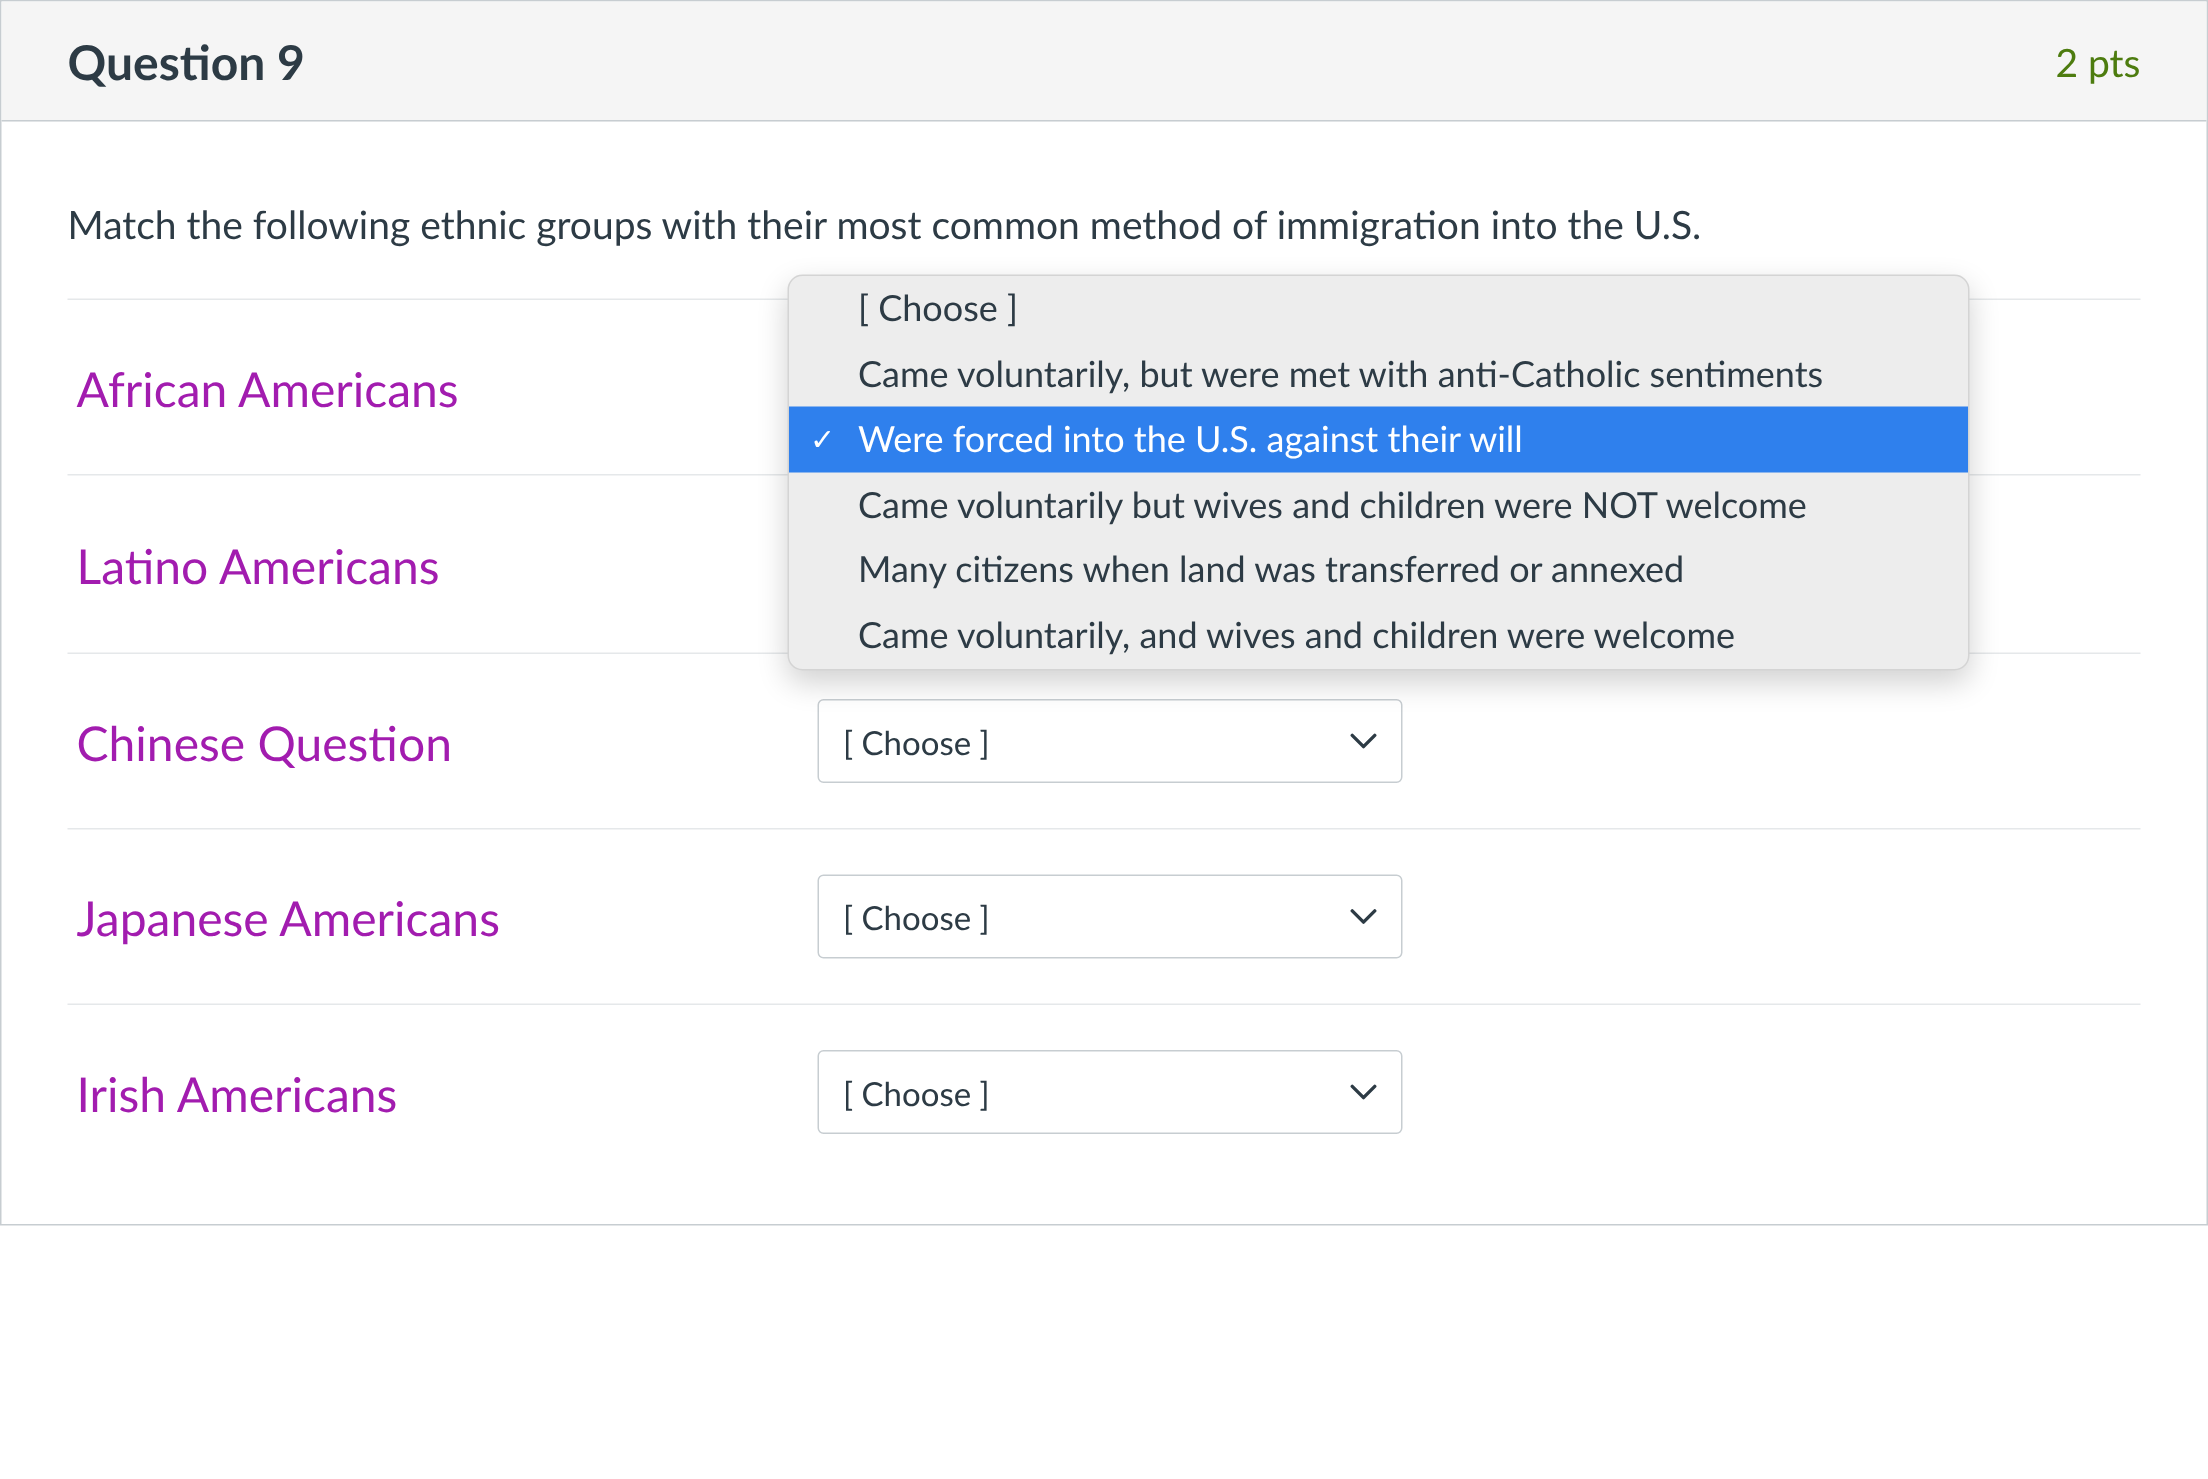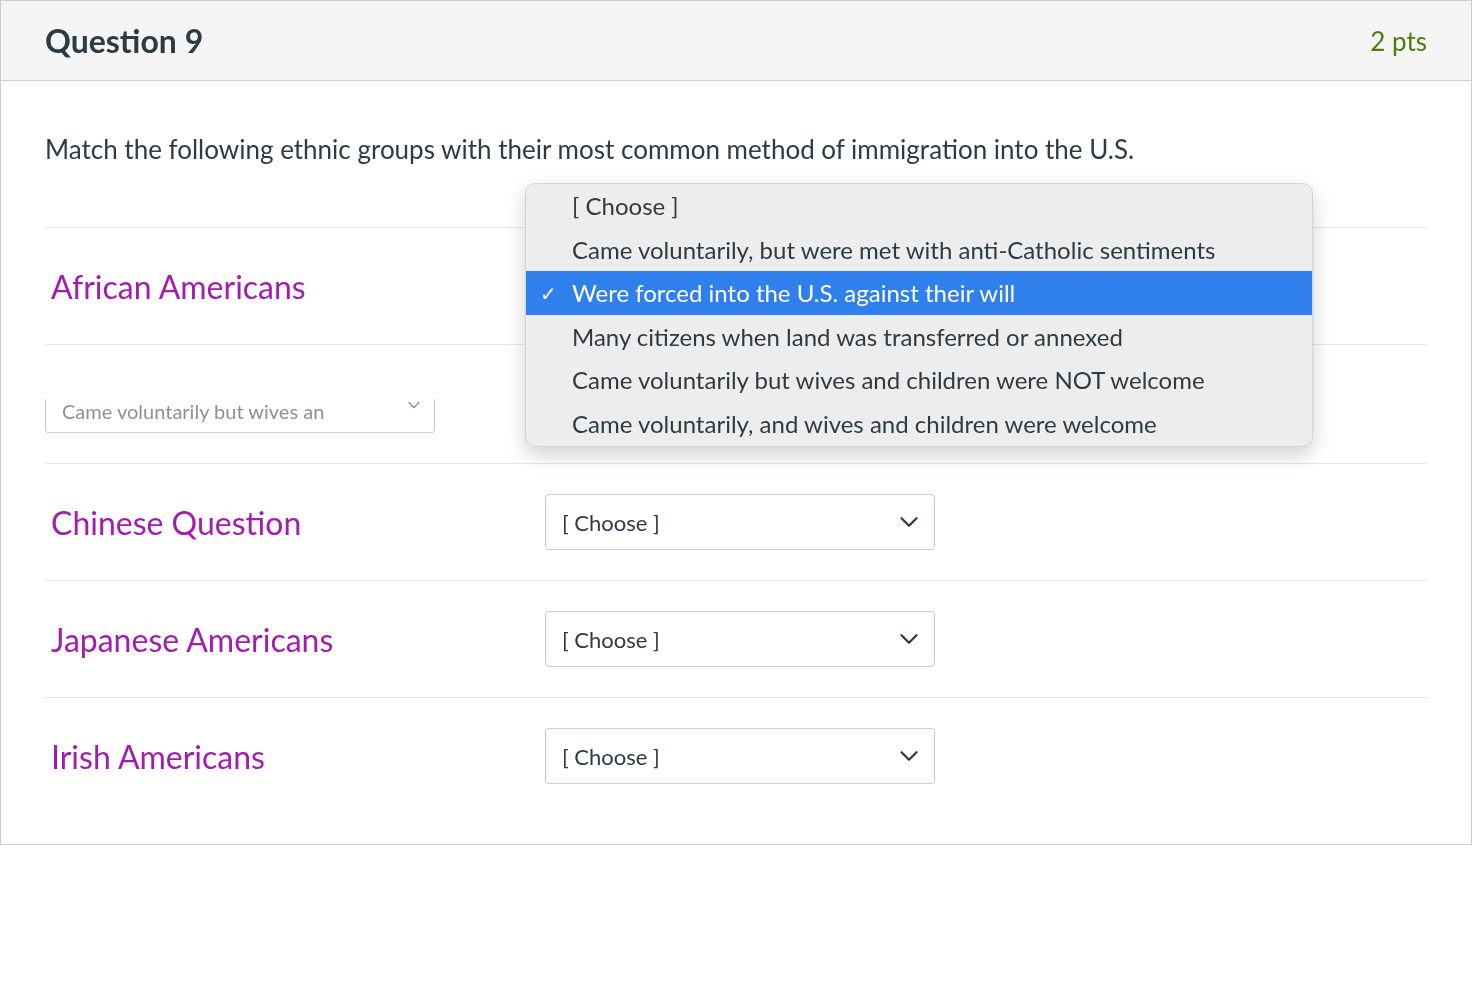--- a/index.html
+++ b/index.html
@@ -39,21 +39,21 @@
       font-weight: 400;
     }
     .question-body {
       padding: 50px 44px 30px 44px;
       position: relative;
     }
     .question-prompt {
       font-size: 26px;
       color: #2d3b45;
       line-height: 1.4;
-      margin-bottom: 60px;
+      margin-bottom: 32px;
     }
     .match-row {
       display: flex;
       align-items: center;
       border-top: 1px solid #e5e8ea;
       padding: 30px 0;
       min-height: 110px;
     }
     .match-label {
       flex: 0 0 500px;
@@ -174,20 +174,21 @@
       <div class="match-label">African Americans</div>
       <div class="match-select-wrapper">
         <div class="match-select" style="visibility:hidden;">
           <span class="select-text">[ Choose ]</span>
 
         </div>
       </div>
     </div>
 
     <div class="match-row" style="padding-top:30px; padding-bottom:30px; align-items:flex-start;">
+      <div class="match-label" style="padding-top:10px;">Latino Americans</div>
       <div class="match-select-wrapper" style="padding-top:24px;">
         <div class="truncated-select">
           <span class="select-text">Came voluntarily but wives an</span>
           <span class="tiny-chevron">
             <svg viewBox="0 0 24 14">
                 <path d="M2 2 L12 12 L22 2" fill="none" stroke="#8a9299" stroke-width="3" stroke-linecap="round" stroke-linejoin="round"></path>
               </svg>
           </span>
         </div>
       </div>
@@ -240,24 +241,24 @@
         <span>[ Choose ]</span>
       </div>
       <div class="dropdown-option">
         <span>Came voluntarily, but were met with anti-Catholic sentiments</span>
       </div>
       <div class="dropdown-option selected">
         <span class="check">✓</span>
         <span>Were forced into the U.S. against their will</span>
       </div>
       <div class="dropdown-option">
+        <span>Came voluntarily but wives and children were NOT welcome</span>
+      </div>
+      <div class="dropdown-option">
         <span>Many citizens when land was transferred or annexed</span>
-      </div>
-      <div class="dropdown-option">
-        <span>Came voluntarily but wives and children were NOT welcome</span>
       </div>
       <div class="dropdown-option">
         <span>Came voluntarily, and wives and children were welcome</span>
       </div>
     </div>
 
   </div>
 </div>
 
 </body></html>

